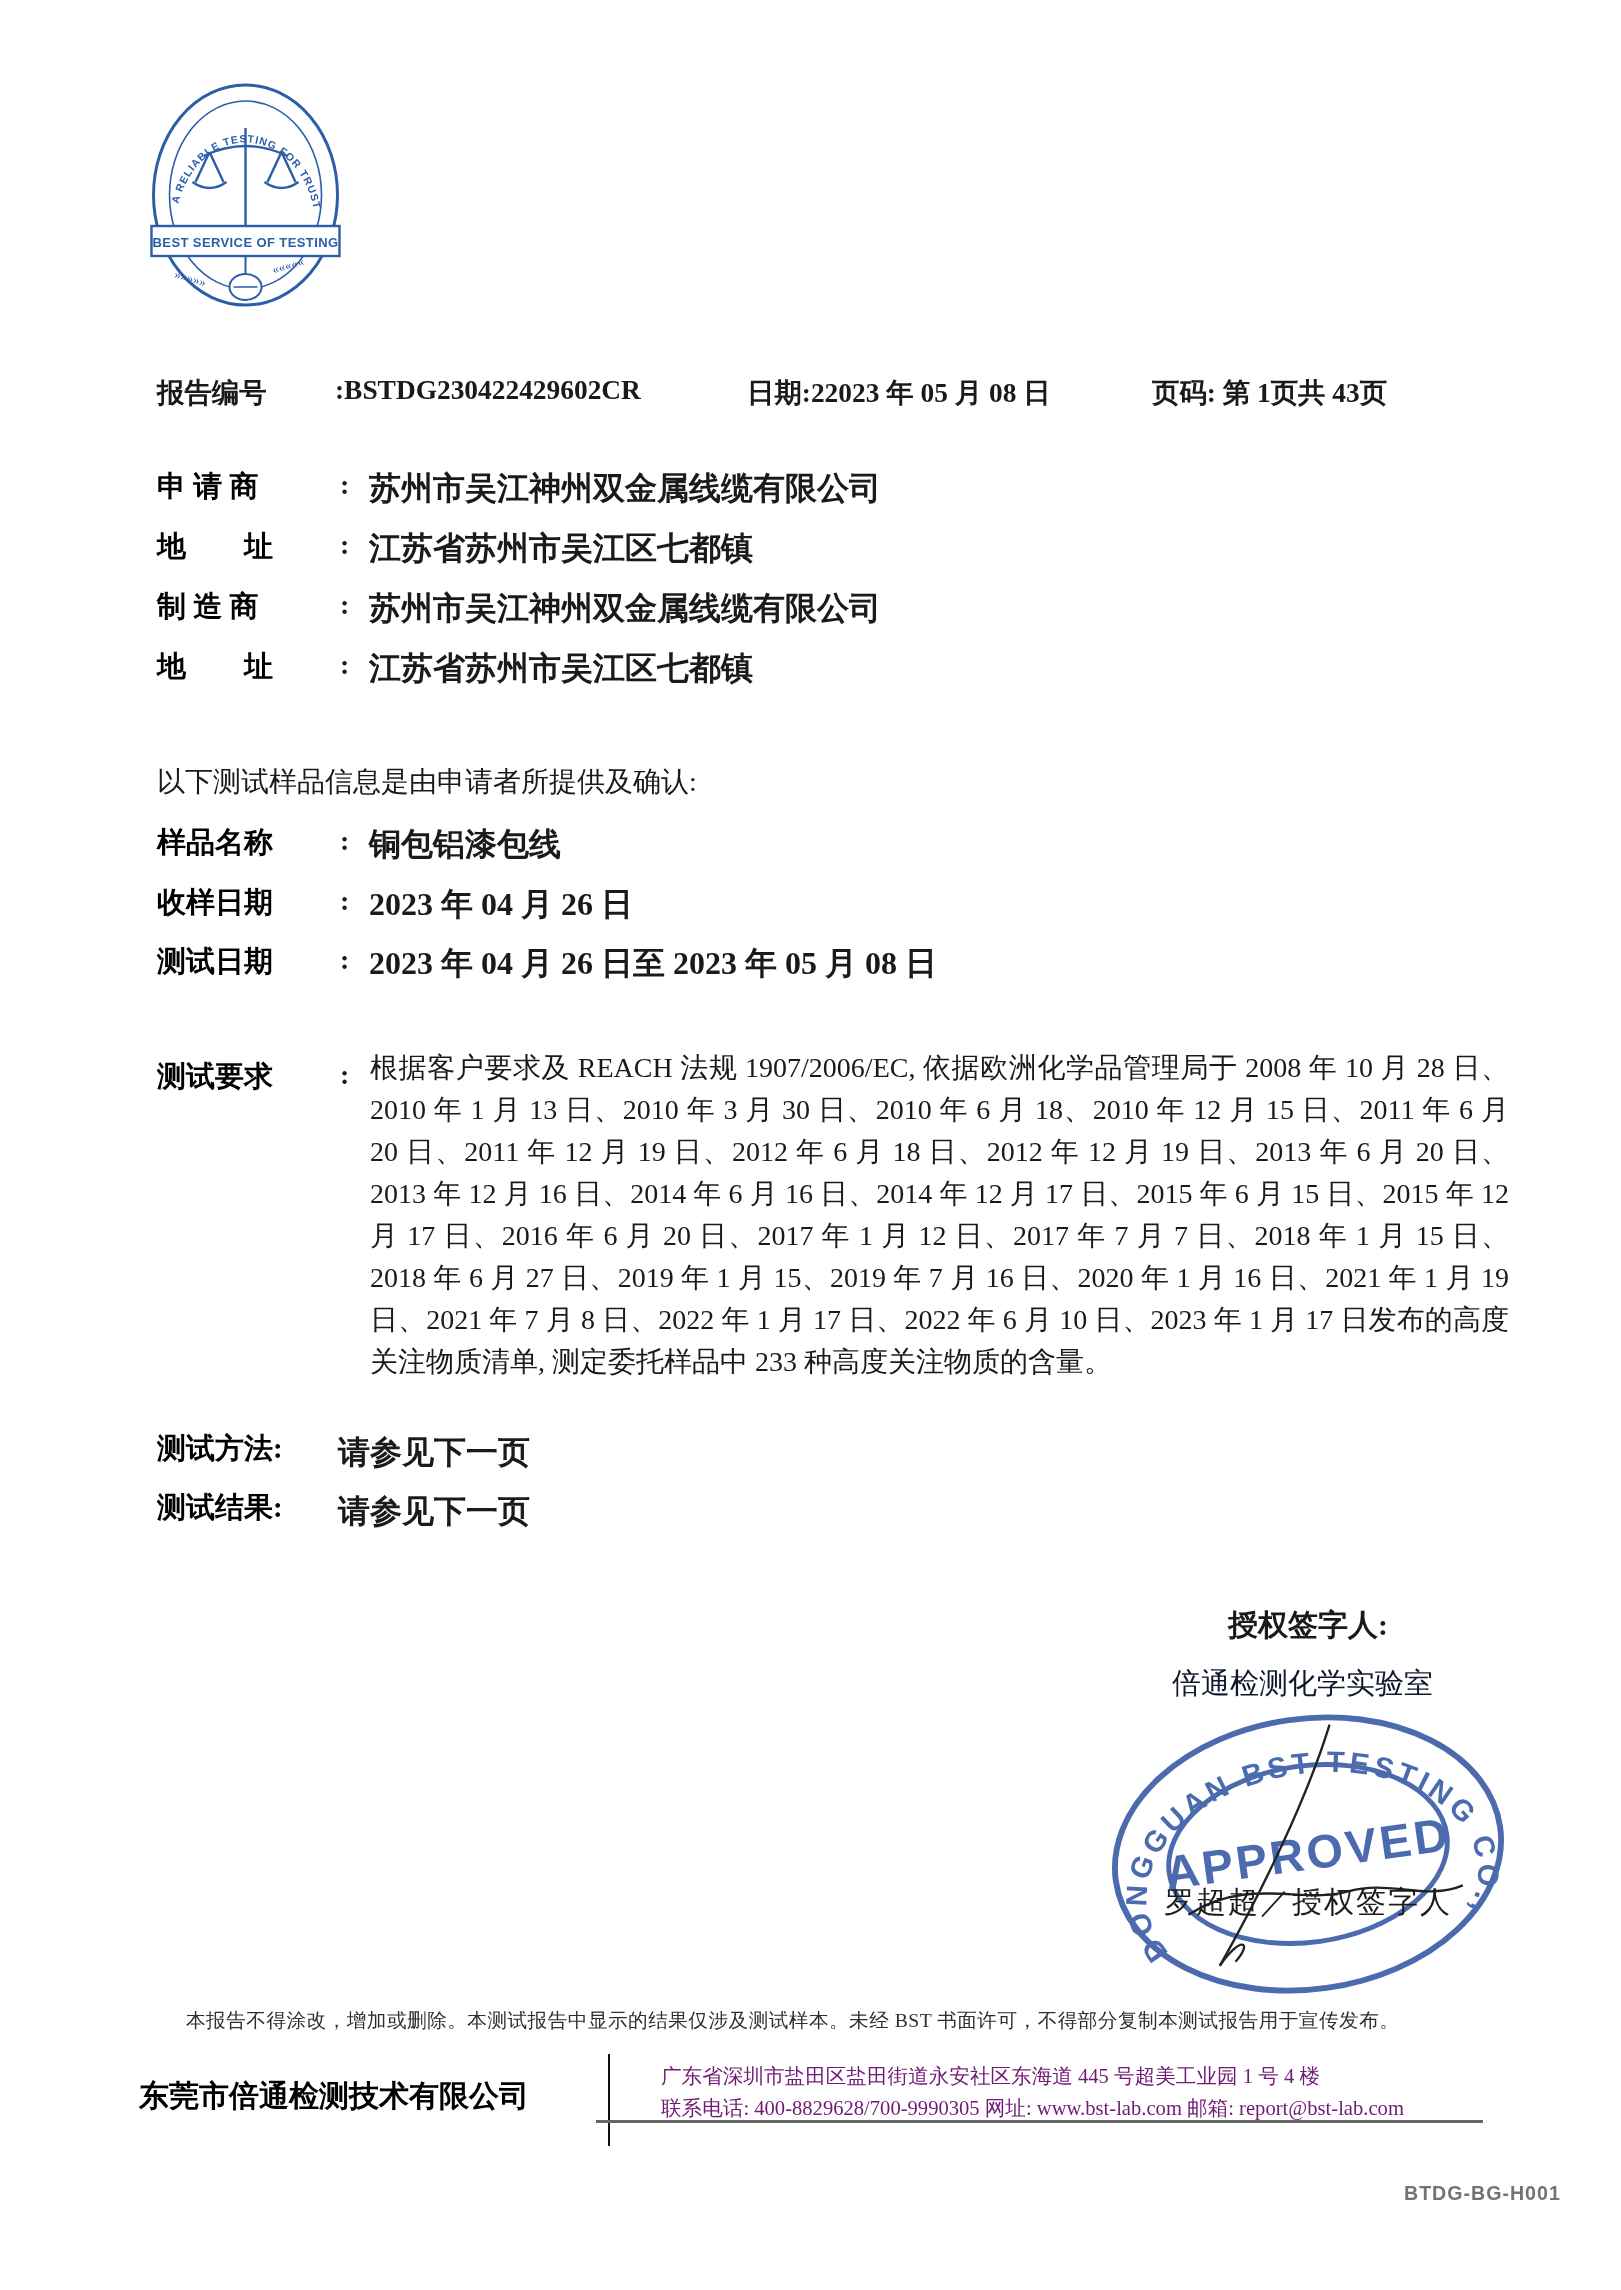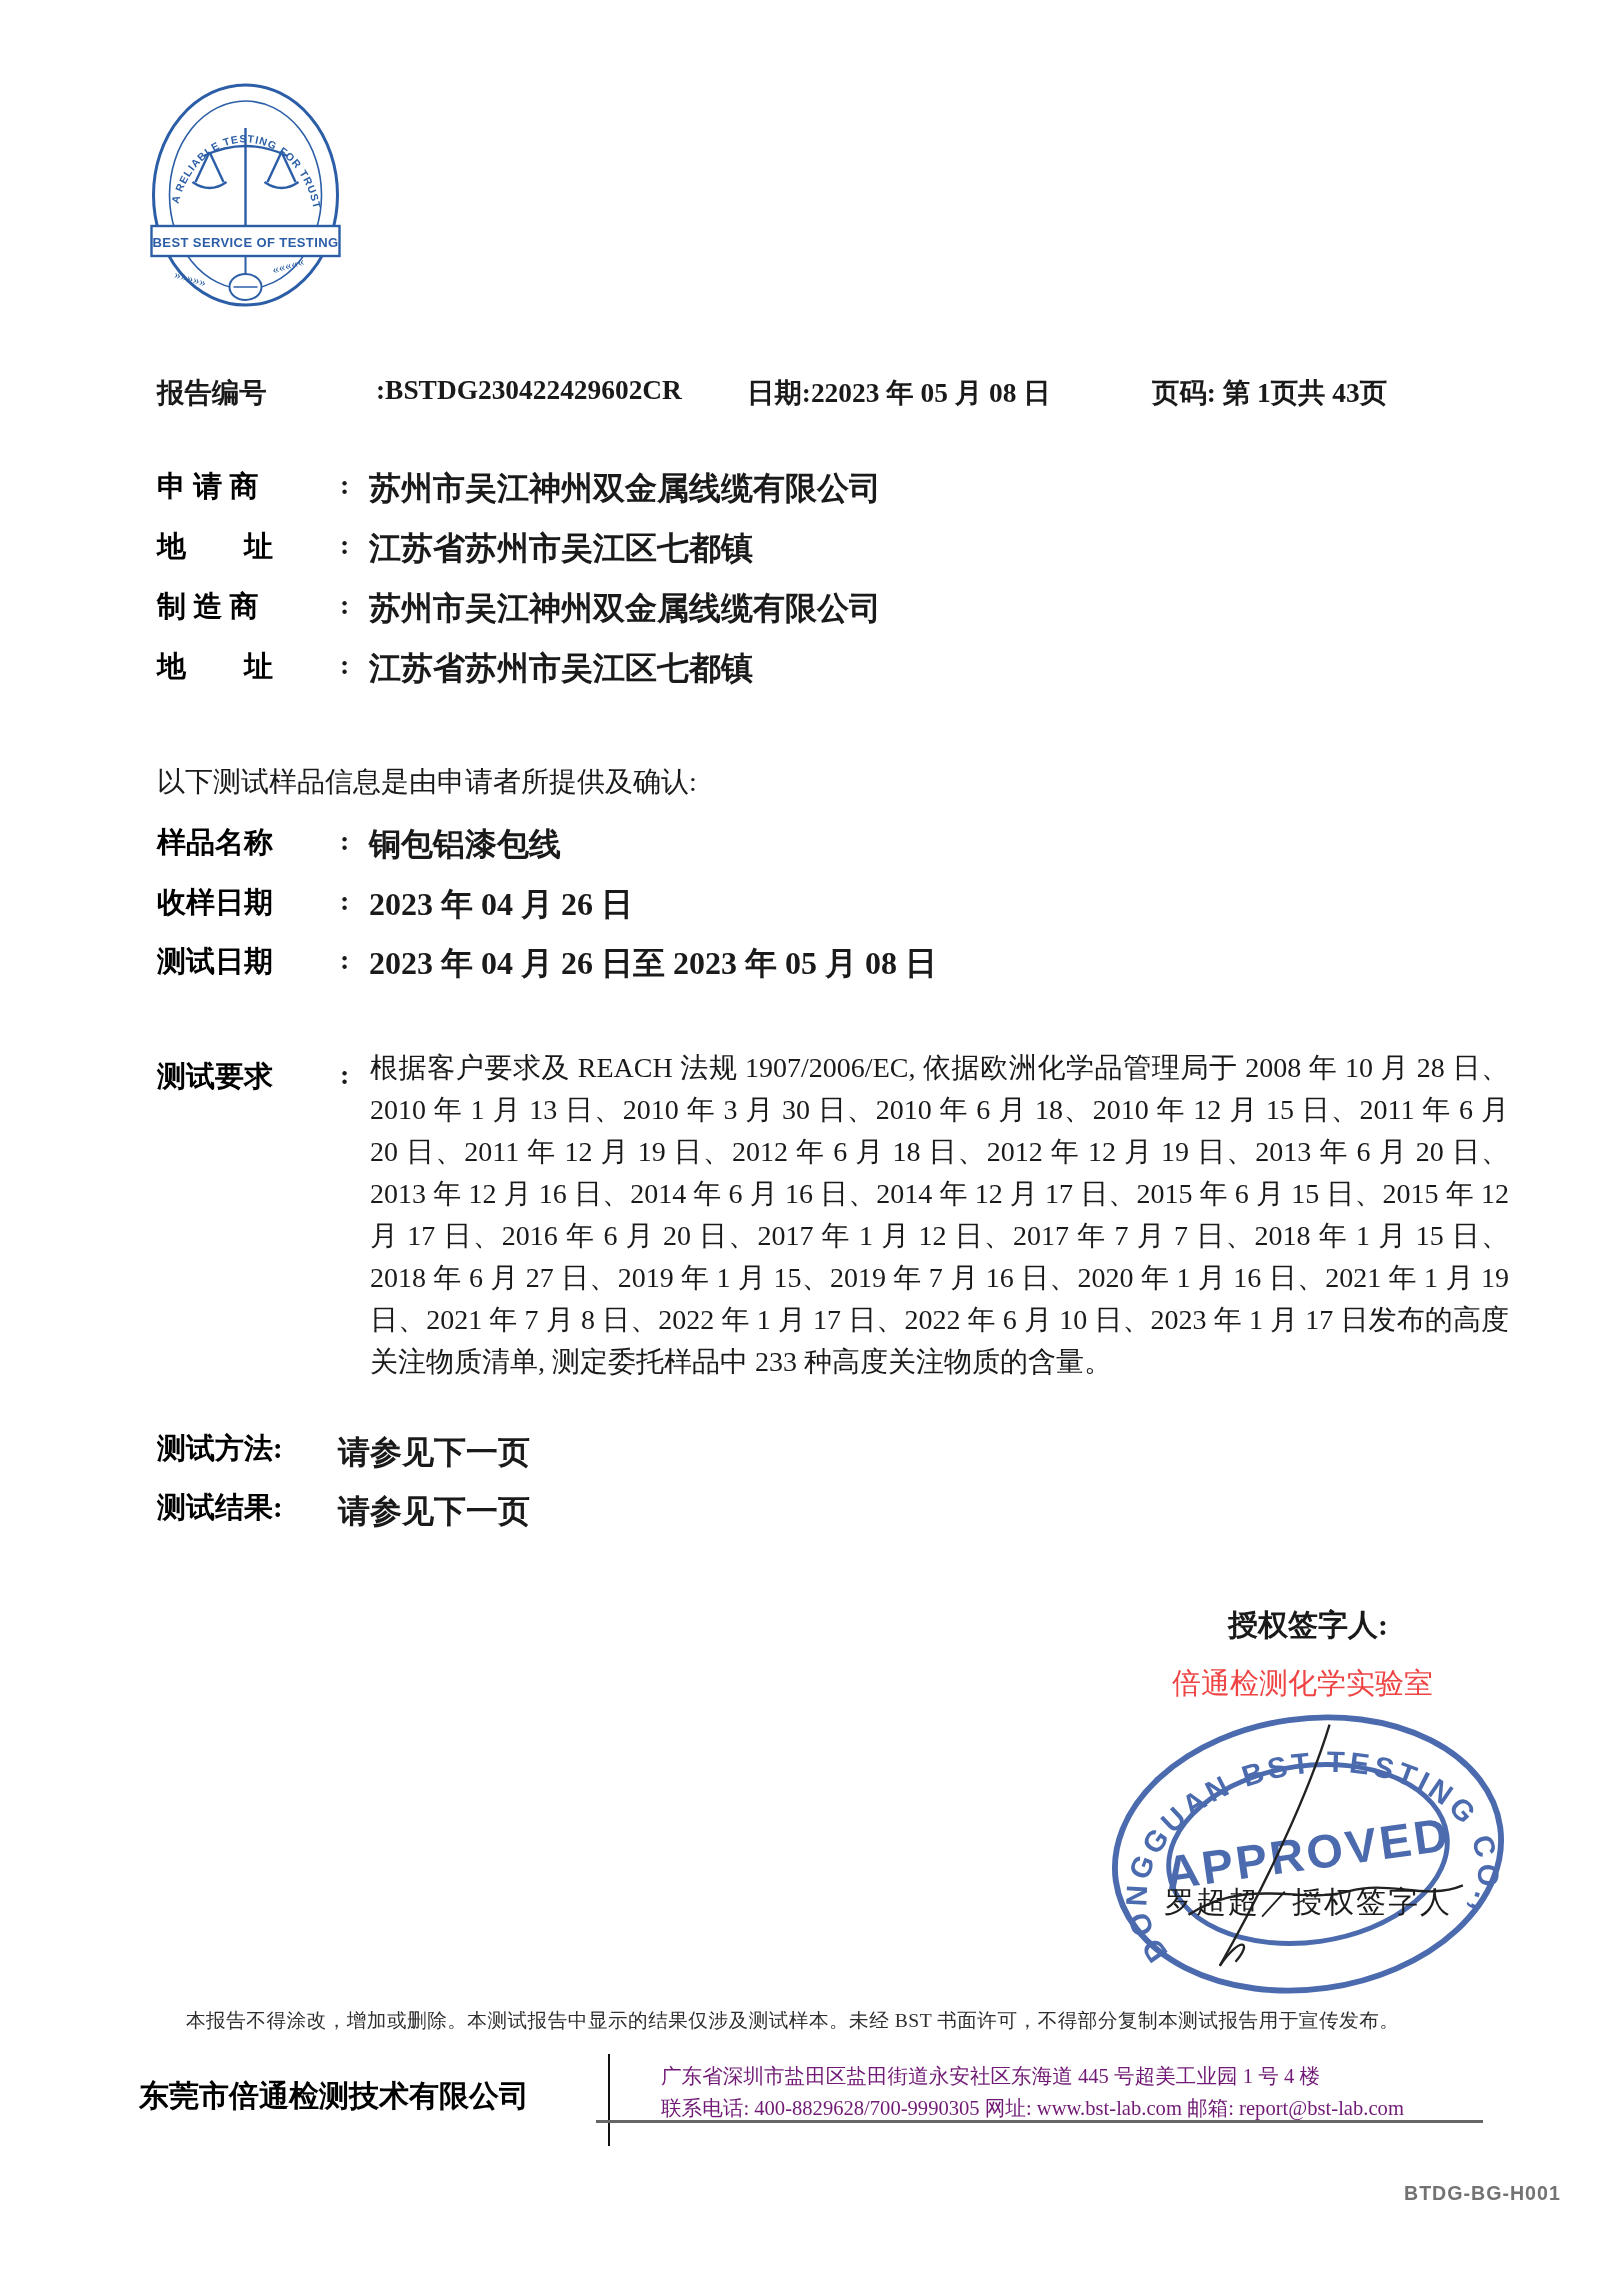--- a/index.html
+++ b/index.html
@@ -22,21 +22,21 @@
   .meta{font-size:27.4px;font-weight:bold;}
   .label{font-size:29px;font-weight:bold;color:#000;white-space:nowrap;}
   .colon{font-size:28px;font-weight:bold;}
   .value{font-size:32px;white-space:nowrap;font-weight:bold;}
   .para{font-size:28px;}
   .req-value{
     font-size:28px;line-height:42px;
     text-align:justify;white-space:normal;
   }
   .sig-title{font-size:30px;font-weight:bold;}
-  .sig-lab{font-size:29px;color:#ef4444;}
+  .sig-lab{font-size:29px;color:#0f172a;}
   .signer{font-size:30px;color:#1c1c1c;letter-spacing:2px;z-index:5;}
   .stamp-wrap{z-index:3;}
   .disclaimer{font-size:19.6px;color:#2e2e2e;letter-spacing:0.5px;white-space:nowrap;}
   .company{font-size:30px;font-weight:bold;color:#000;white-space:nowrap;}
   .addr{font-size:20.6px;color:#701a75;white-space:nowrap;margin-left:36px;}
   .vline{width:2px;background:#111;}
   .hline{height:2.9px;background:#666;}
   .doc-code{
     font-size:19.6px;font-weight:bold;color:#737373;
     font-family:"Liberation Sans", sans-serif;letter-spacing:1px;
@@ -75,21 +75,21 @@
       <text x="28" y="198" font-size="13" fill="#2b5ea7" transform="rotate(16 28 198)">»»»»»</text>
       <text x="128" y="194" font-size="13" fill="#2b5ea7" transform="rotate(-16 128 194)">«««««</text>
       <line x1="100" y1="176" x2="100" y2="196" stroke="#2b5ea7" stroke-width="2"></line>
       <ellipse cx="100" cy="207" rx="16" ry="13" fill="#ffffff" stroke="#2b5ea7" stroke-width="2"></ellipse>
       <line x1="88" y1="207" x2="112" y2="207" stroke="#2b5ea7" stroke-width="1.5"></line>
     </svg>
   </div>
 
 
   <div class="abs meta" style="left:157px;top:375px;">报告编号</div>
-  <div class="abs meta" style="left:335px;top:375px;margin-left:41px;">:BSTDG230422429602CR</div>
+  <div class="abs meta" style="left:335px;top:375px;">:BSTDG230422429602CR</div>
   <div class="abs meta" style="left:747px;top:375px;">日期:22023 年 05 月 08 日</div>
   <div class="abs meta" style="left:1152px;top:375px;">页码: 第 1页共 43页</div>
 
   <div class="abs label" style="left:157px;top:467px;">申 请 商</div>
   <div class="abs colon" style="left:340px;top:469px;">:</div>
   <div class="abs value" style="left:369px;top:467px;">苏州市吴江神州双金属线缆有限公司</div>
 
   <div class="abs label" style="left:157px;top:527px;">地　　址</div>
   <div class="abs colon" style="left:340px;top:529px;">:</div>
   <div class="abs value" style="left:369px;top:527px;">江苏省苏州市吴江区七都镇</div>

